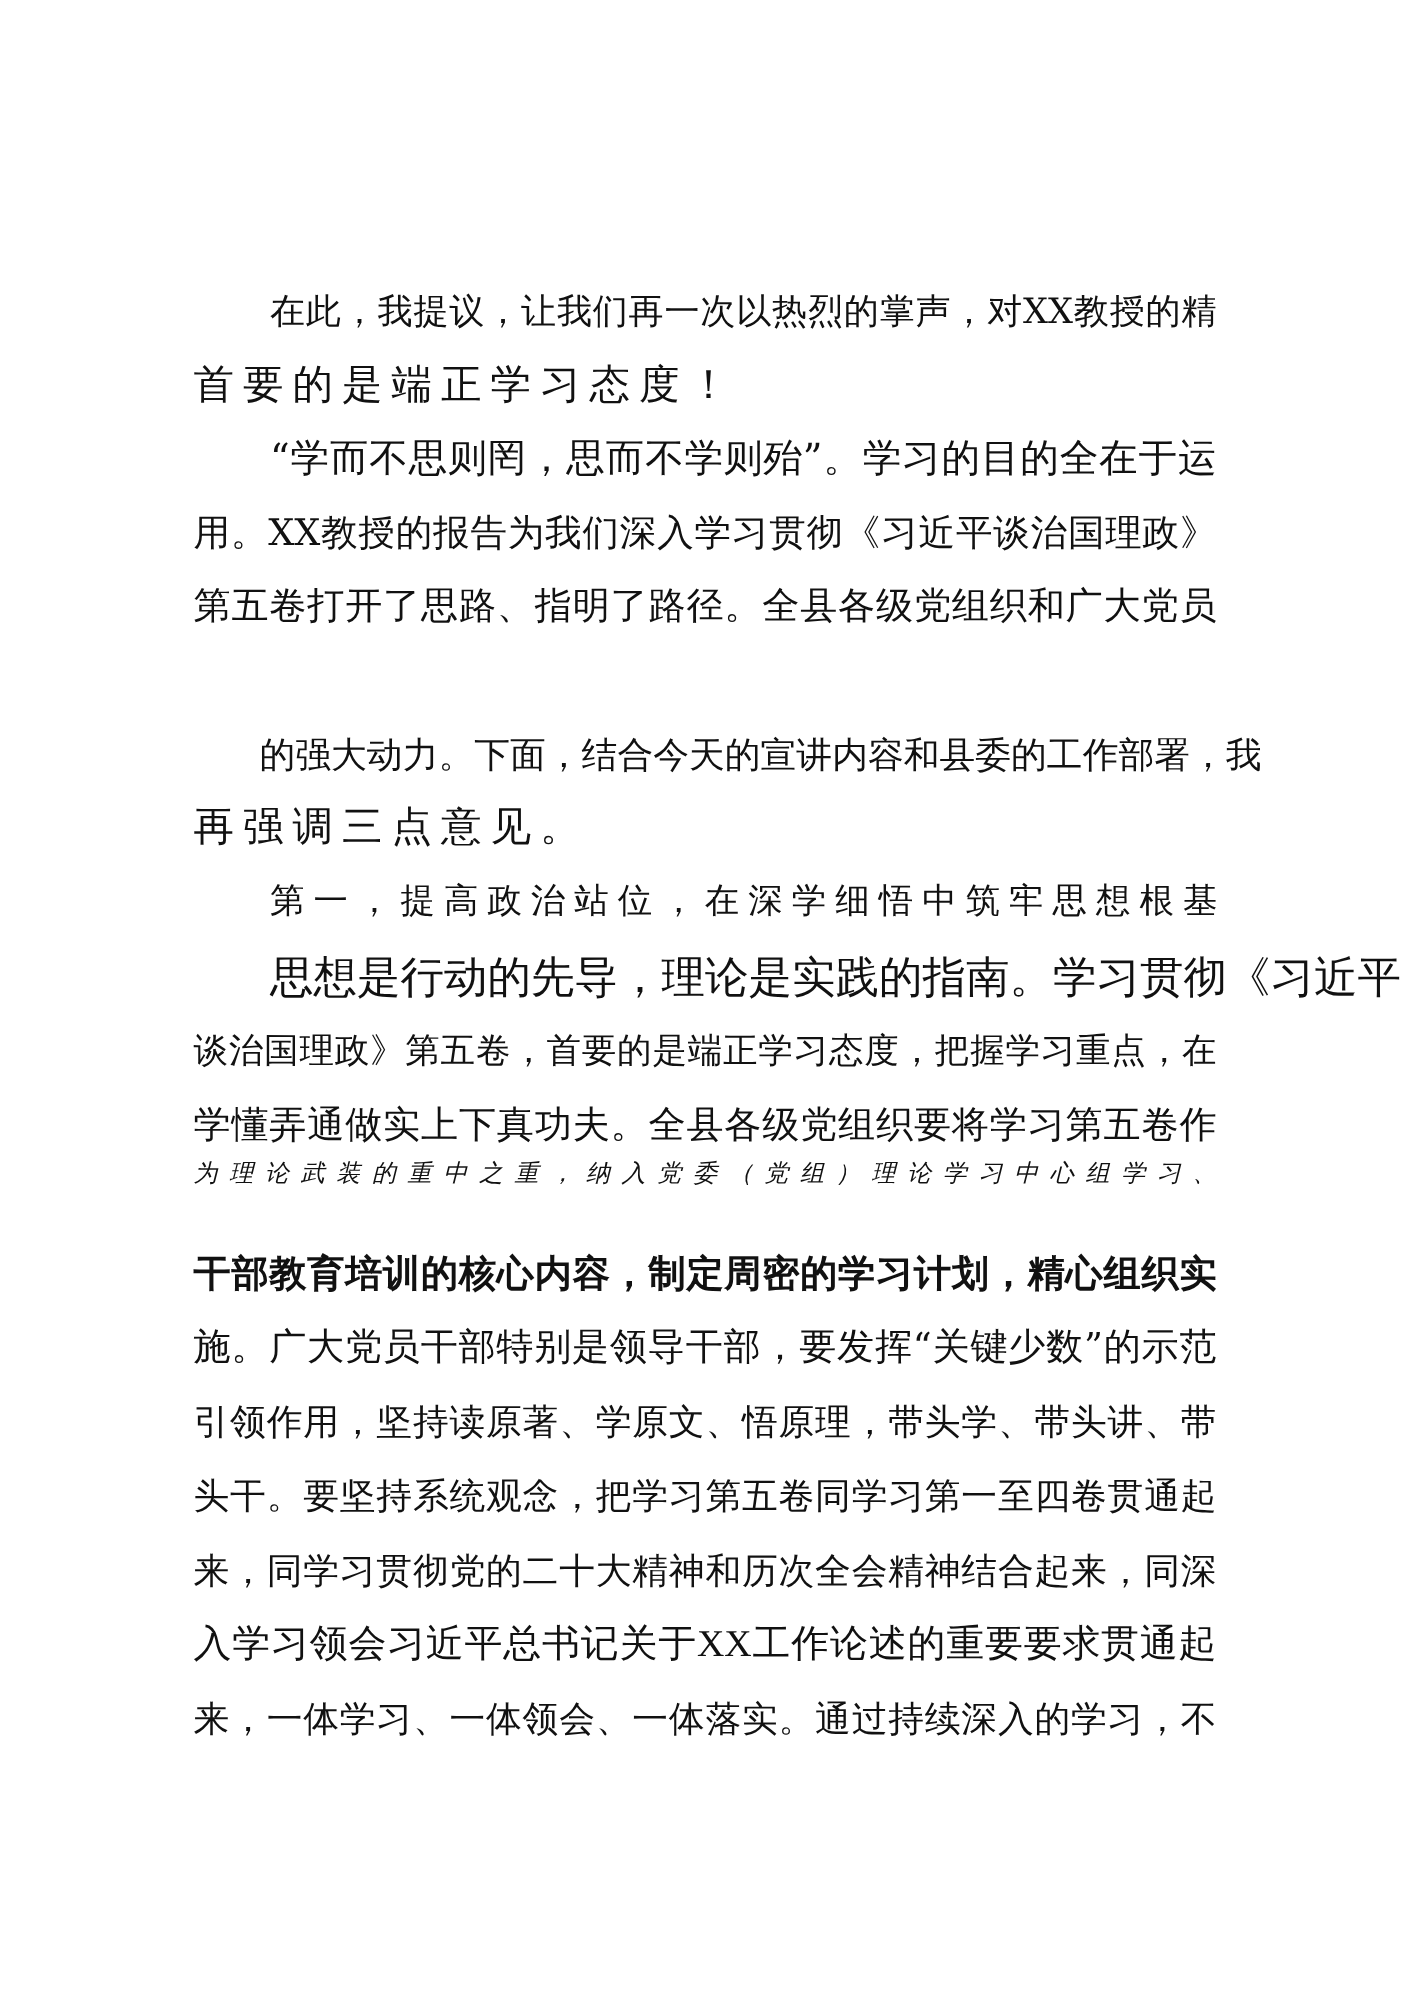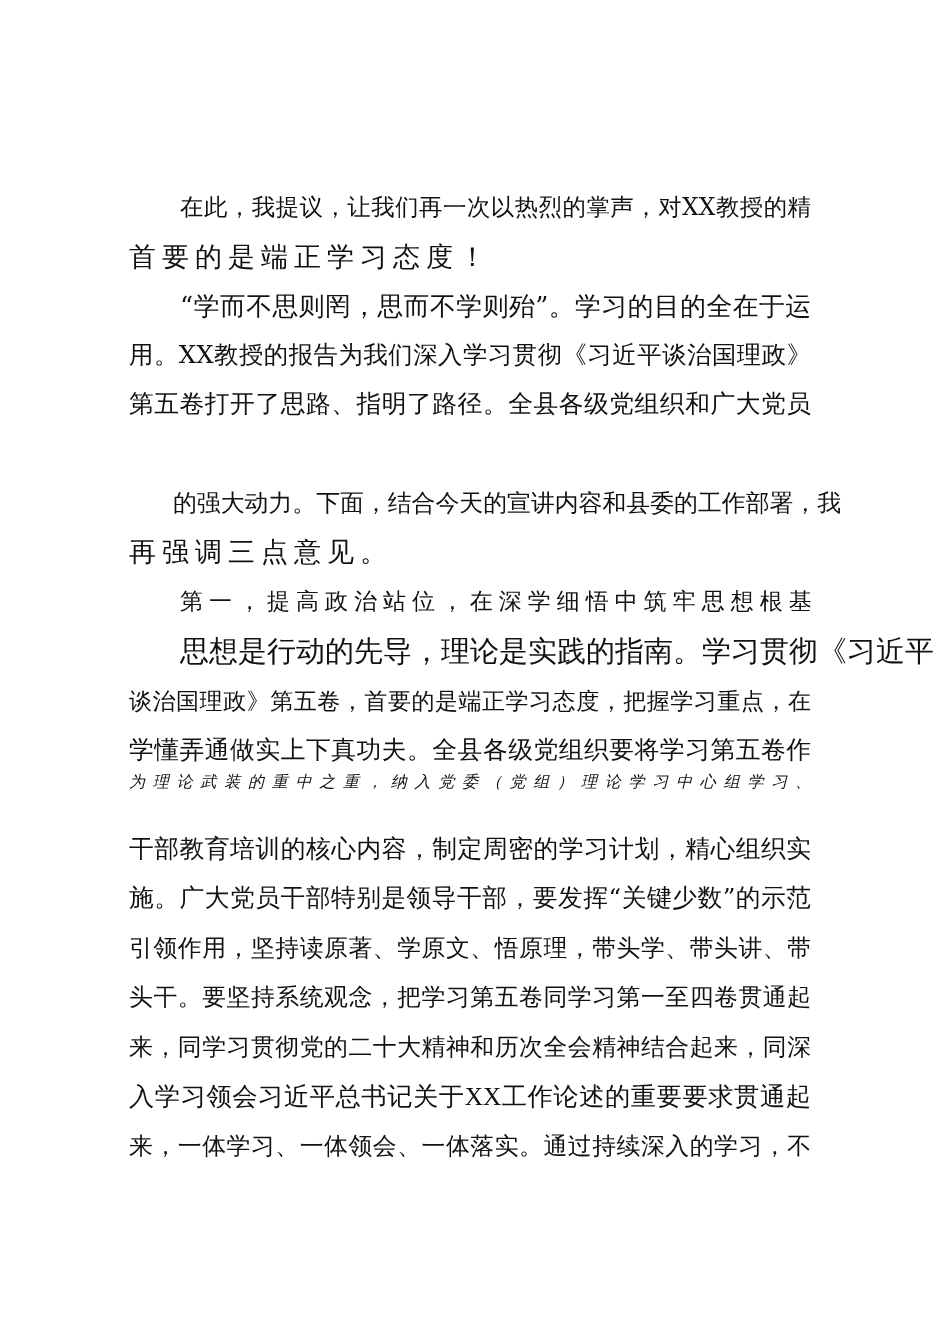--- a/index.html
+++ b/index.html
@@ -61,20 +61,20 @@
   <div class="line" style="top: 386px; font-size: 24.7541px;"><span style="white-space: nowrap; letter-spacing: normal; font-family: Liberation Mono, monospace;">第五卷打开了思路、指明了路径。全县各级党组织和广大党员</span></div>
   <div class="line" style="top: 485px; font-size: 23.87px;"><span style="white-space: nowrap; letter-spacing: normal; margin-left: 44px;">的强大动力。下面，结合今天的宣讲内容和县委的工作部署，我</span></div>
   <div class="line last" style="top:534px"><span style="white-space: nowrap; letter-spacing: 6px;">再强调三点意见。</span></div>
 
   <div class="line indent heading" style="top: 583px; font-size: 22.9976px;"><span style="white-space: nowrap; letter-spacing: 6px;">第一，提高政治站位，在深学细悟中筑牢思想根基</span></div>
 
   <div class="line indent" style="top: 613px; font-size: 29px; margin-top: 20px;"><span style="white-space: nowrap; letter-spacing: normal;">思想是行动的先导，理论是实践的指南。学习贯彻《习近平</span></div>
   <div class="line" style="top: 683px; font-size: 23.0469px;"><span style="white-space: nowrap; letter-spacing: normal;">谈治国理政》第五卷，首要的是端正学习态度，把握学习重点，在</span></div>
   <div class="line" style="top: 732px; font-size: 24.7541px;"><span style="white-space: nowrap; letter-spacing: normal;">学懂弄通做实上下真功夫。全县各级党组织要将学习第五卷作</span></div>
   <div class="line" style="top: 764px; font-size: 16px; font-style: italic;"><span style="white-space: nowrap; letter-spacing: normal;">为理论武装的重中之重，纳入党委（党组）理论学习中心组学习、</span></div>
-  <div class="line" style="top: 831px; font-size: 24.7541px;"><span style="white-space: nowrap; letter-spacing: normal;">干部教育培训的核心内容，制定周密的学习计划，精心组织实</span></div>
+  <div class="line" style="top: 831px; font-size: 24.7541px; font-weight: bold;"><span style="white-space: nowrap; letter-spacing: normal;">干部教育培训的核心内容，制定周密的学习计划，精心组织实</span></div>
   <div class="line" style="top: 880px; font-size: 24.7334px;"><span style="white-space: nowrap; letter-spacing: normal;">施。广大党员干部特别是领导干部，要发挥“关键少数”的示范</span></div>
   <div class="line" style="top: 930px; font-size: 23.87px;"><span style="white-space: nowrap; letter-spacing: normal;">引领作用，坚持读原著、学原文、悟原理，带头学、带头讲、带</span></div>
   <div class="line" style="top: 979px; font-size: 23.87px;"><span style="white-space: nowrap; letter-spacing: normal;">头干。要坚持系统观念，把学习第五卷同学习第一至四卷贯通起</span></div>
   <div class="line" style="top: 1029px; font-size: 23.87px;"><span style="white-space: nowrap; letter-spacing: normal;">来，同学习贯彻党的二十大精神和历次全会精神结合起来，同深</span></div>
   <div class="line" style="top: 1078px; font-size: 25.2935px; font-family: Liberation Serif, serif;"><span style="white-space: nowrap; letter-spacing: normal;">入学习领会习近平总书记关于XX工作论述的重要要求贯通起</span></div>
   <div class="line" style="top: 1128px; font-size: 23.87px;"><span style="white-space: nowrap; letter-spacing: normal;">来，一体学习、一体领会、一体落实。通过持续深入的学习，不</span></div>
 </div>
 
 </body></html>

